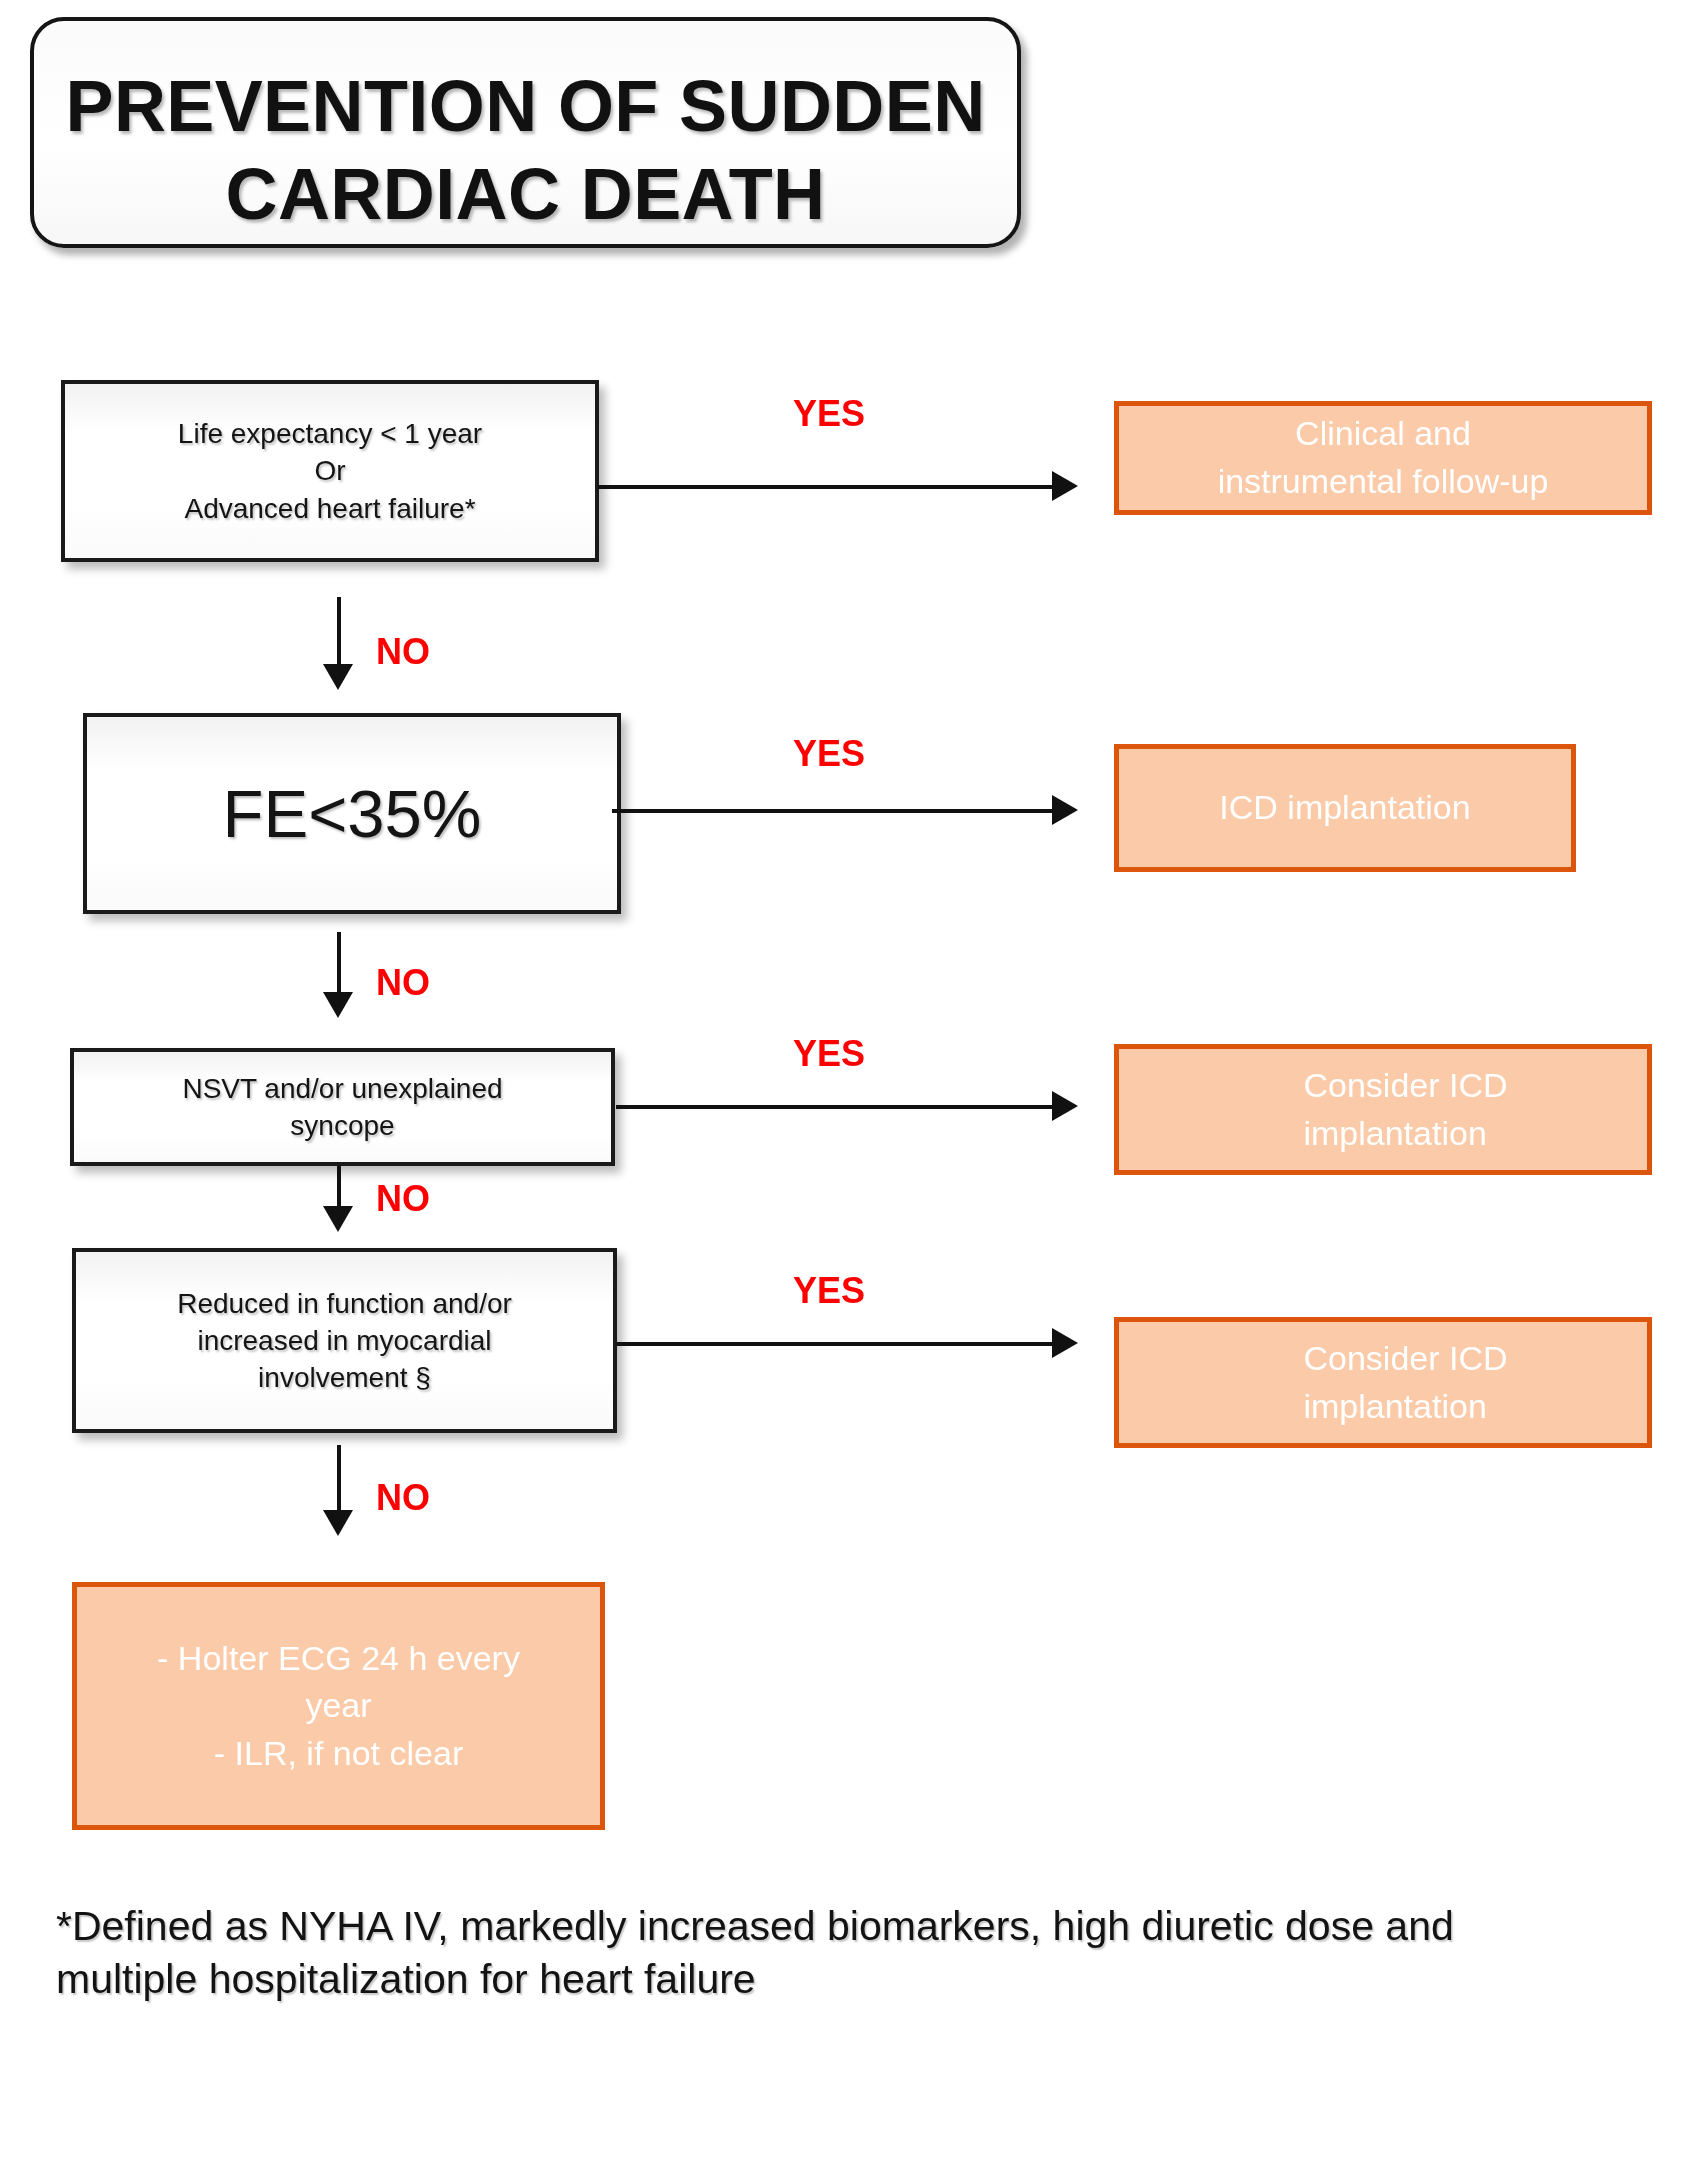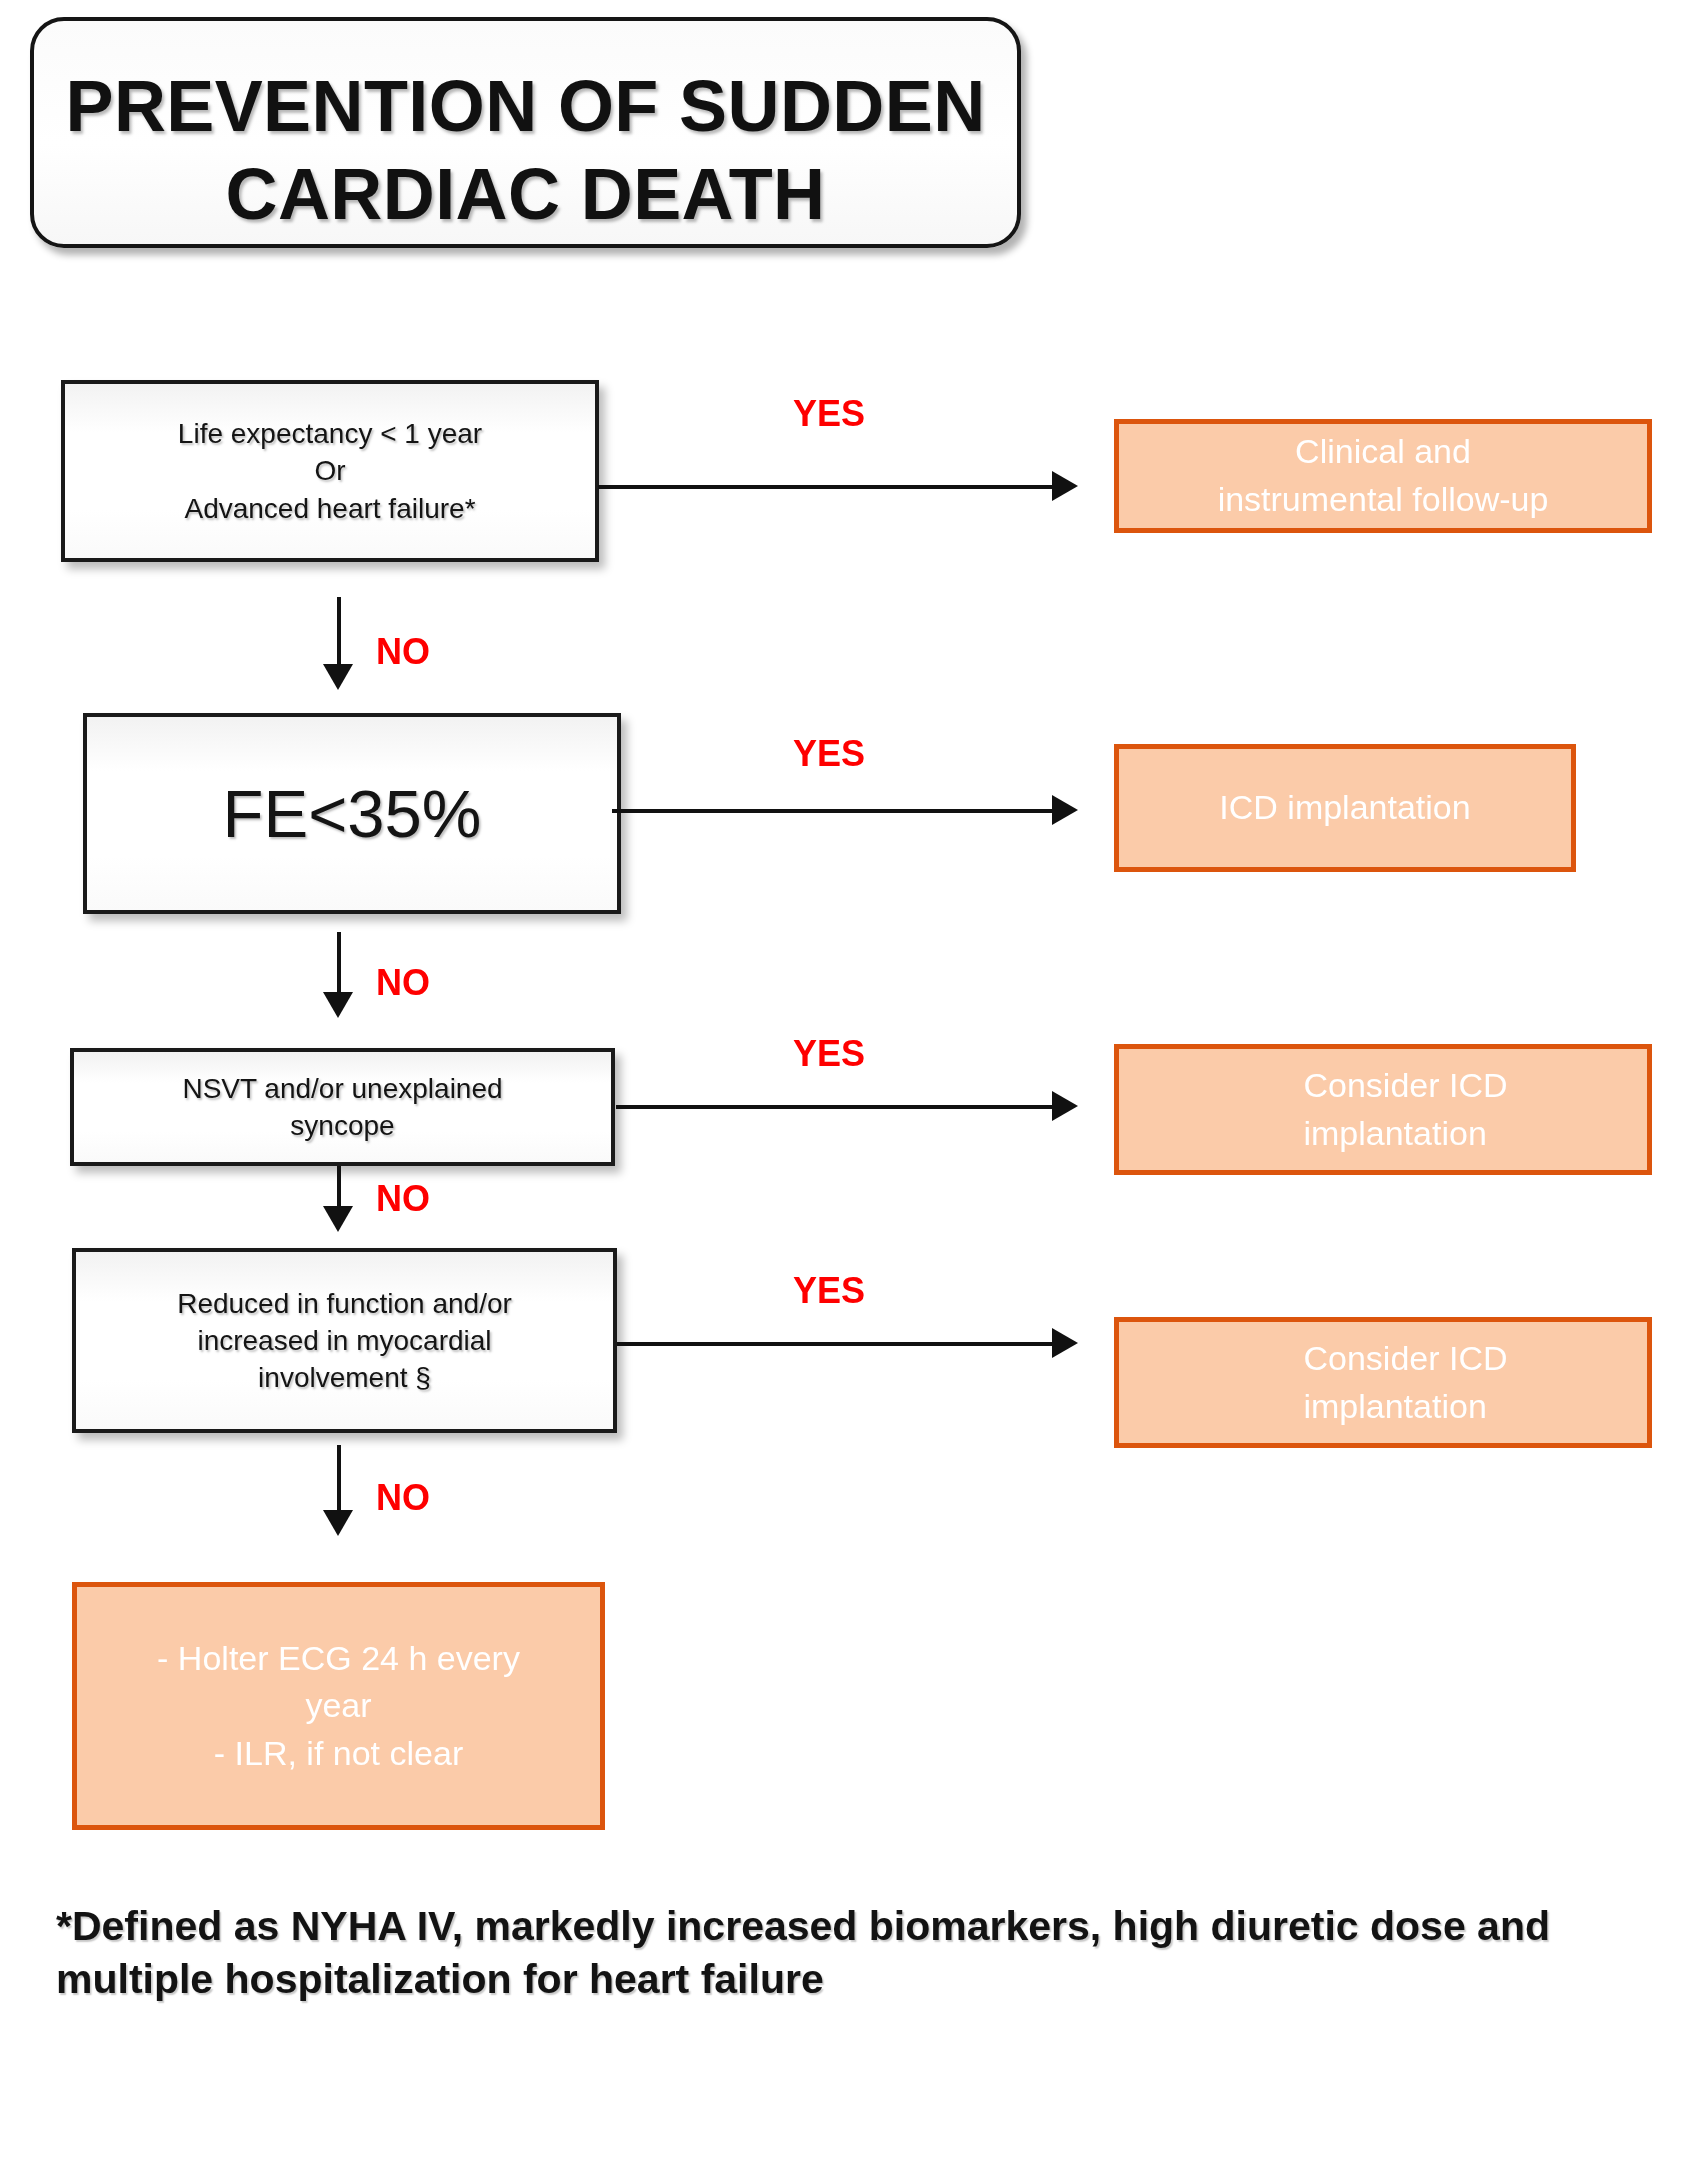--- a/index.html
+++ b/index.html
@@ -131,21 +131,21 @@
   #footnotes {
     position: absolute;
     left: 56px;
     top: 1900px;
     width: 1605px;
   }
   .footnote-line {
     color: #131313;
     font-size: 41px;
     line-height: 1.29;
-    font-weight: 700;
+    font-weight: 400;
     text-shadow: 1.6px 1.6px 1.6px rgba(0,0,0,0.22);
     white-space: pre-line;
   }
 </style>
 </head>
 <body>
 
 <div id="title-box">
   <div id="title-text">PREVENTION OF SUDDEN
 CARDIAC DEATH</div>
@@ -154,21 +154,21 @@
 <div class="decision-box" style="left:61px; top:380px; width:538px; height:182px;">
   <div class="decision-text">Life expectancy &lt; 1 year
 Or
 Advanced heart failure*</div>
 </div>
 
 <div class="h-line" style="left:598px; top:485px; width:458px;"></div>
 <div class="arrow-right" style="left:1052px; top:471px;"></div>
 <div class="branch-label" style="left:793px; top:396px;">YES</div>
 
-<div class="outcome-box center" style="left:1114px; top:419px; width:538px; height:114px;">
+<div class="outcome-box center" style="left:1114px; top:401px; width:538px; height:114px;">
   <div class="outcome-text center">Clinical and
 instrumental follow-up</div>
 </div>
 
 <div class="v-line" style="left:337px; top:597px; height:73px;"></div>
 <div class="arrow-down" style="left:323px; top:664px;"></div>
 <div class="branch-label" style="left:376px; top:634px;">NO</div>
 
 <div class="decision-box" style="left:83px; top:713px; width:538px; height:201px;">
   <div class="decision-text big">FE&lt;35%</div>

